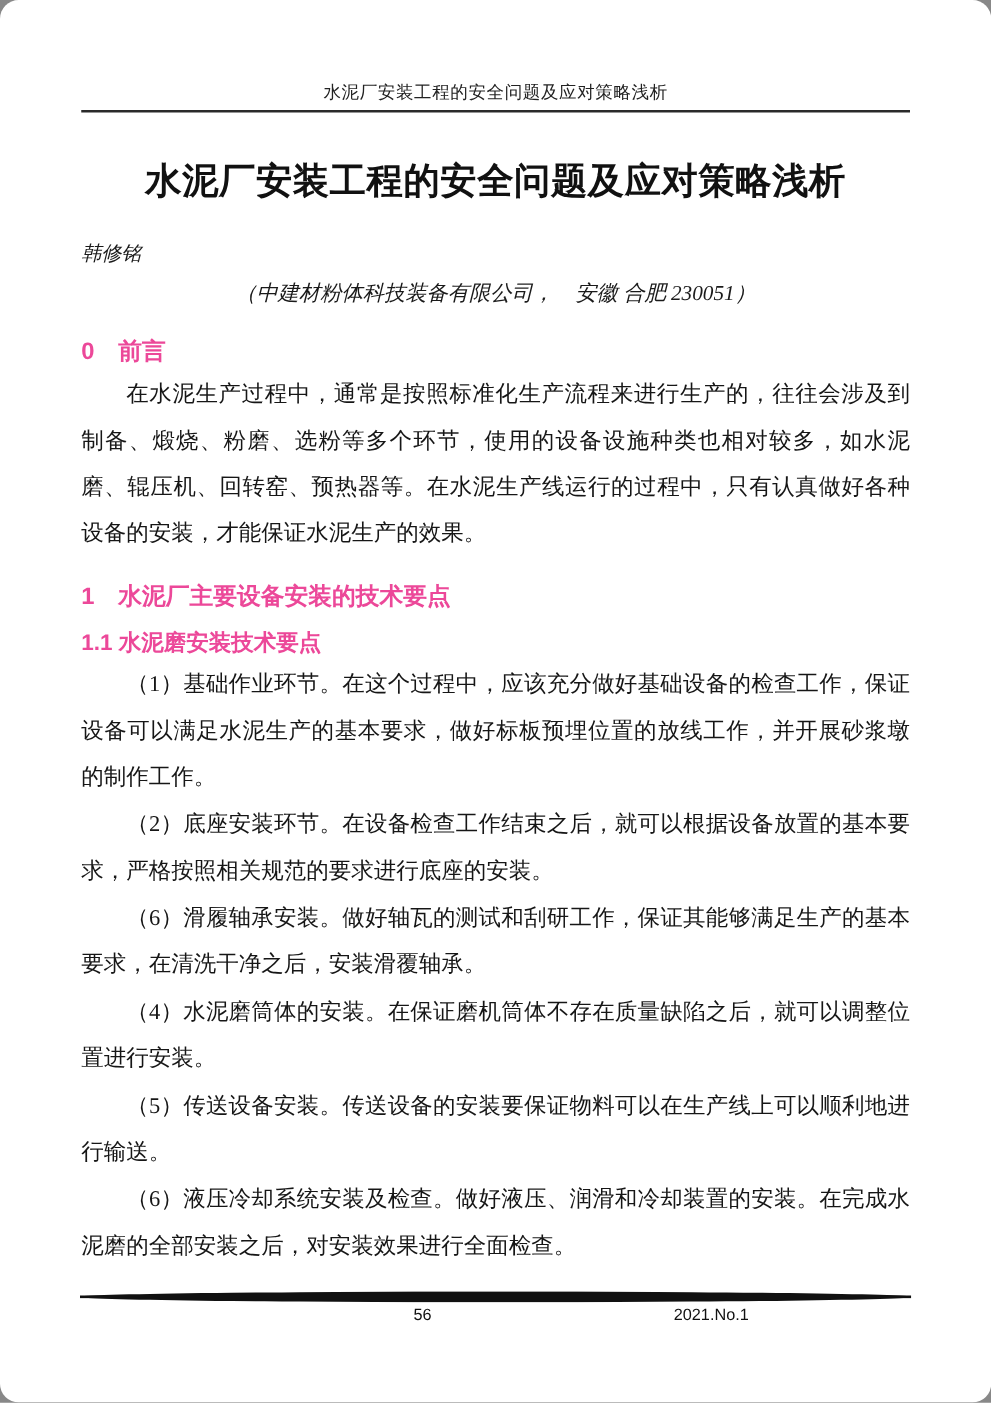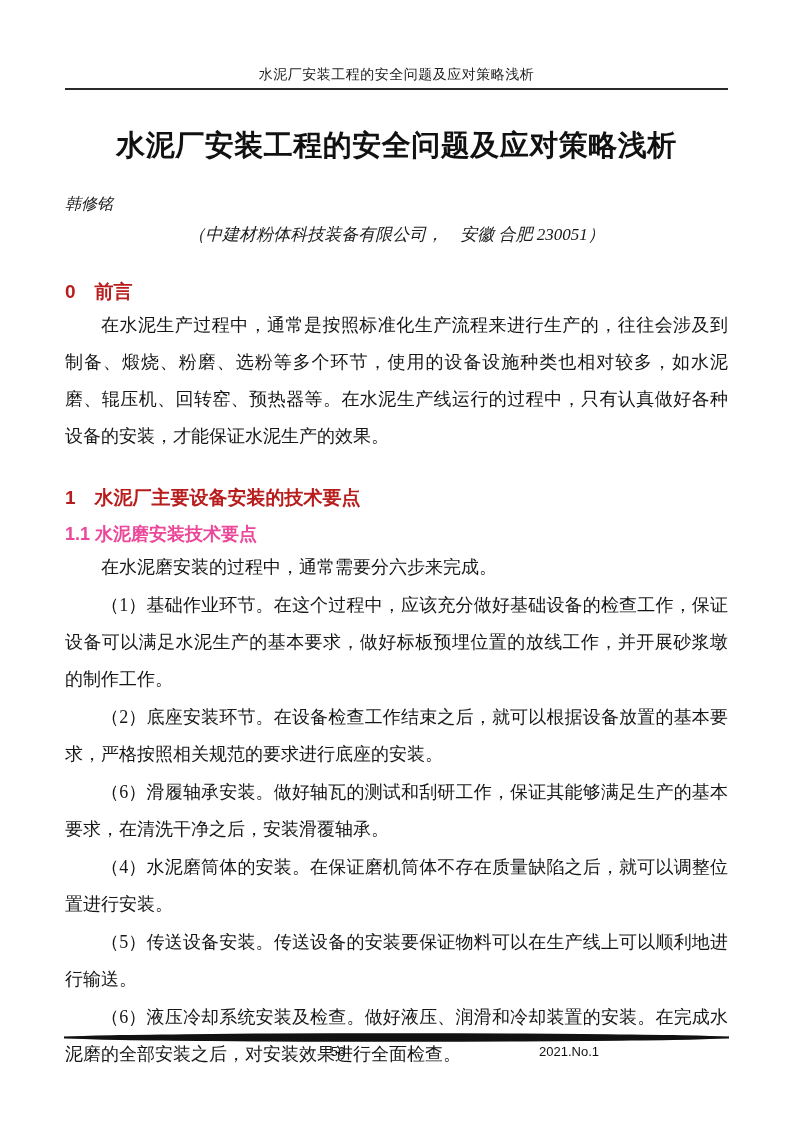--- a/index.html
+++ b/index.html
@@ -6,20 +6,21 @@
   html, body { background: #888; }
   .page {
     position: relative;
     width: 793px;
     height: 1122px;
     margin: 0 auto;
     background: #ffffff;
     overflow: hidden;
     font-family: "Liberation Serif", "DejaVu Serif", serif;
     color: #1a1a1a;
+    border-radius: 15px;
   }
   .content {
     padding: 0 65px;
   }
   .running-header {
     margin-top: 64px;
     text-align: center;
     font-size: 14px;
     line-height: 22px;
     letter-spacing: 0.5px;
@@ -52,22 +53,22 @@
     text-align: center;
     font-size: 17px;
     line-height: 28px;
     font-style: italic;
   }
   .h-level1 {
     font-family: "Liberation Sans", "DejaVu Sans", sans-serif;
     font-weight: 700;
     font-size: 19px;
     line-height: 28px;
-    margin-top: 29px;
-    color: #b91c1c;
+    margin-top: 19px;
+    color: #ec4899;
   }
   .h-level2 {
     font-family: "Liberation Sans", "DejaVu Sans", sans-serif;
     font-weight: 700;
     font-size: 18px;
     line-height: 28px;
     margin-top: 8px;
     color: #ec4899;
   }
   .para {
@@ -126,21 +127,20 @@
 
     <div class="author">韩修铭</div>
     <div class="affiliation">（中建材粉体科技装备有限公司，　安徽 合肥 230051）</div>
 
     <h2 class="h-level1">0　前言</h2>
     <p class="para">在水泥生产过程中，通常是按照标准化生产流程来进行生产的，往往会涉及到制备、煅烧、粉磨、选粉等多个环节，使用的设备设施种类也相对较多，如水泥磨、辊压机、回转窑、预热器等。在水泥生产线运行的过程中，只有认真做好各种设备的安装，才能保证水泥生产的效果。</p>
 
     <h2 class="h-level1">1　水泥厂主要设备安装的技术要点</h2>
 
     <h3 class="h-level2">1.1 水泥磨安装技术要点</h3>
-    <p class="para">在水泥磨安装的过程中，通常需要分六步来完成。</p>
 
     <p class="para">（1）基础作业环节。在这个过程中，应该充分做好基础设备的检查工作，保证设备可以满足水泥生产的基本要求，做好标板预埋位置的放线工作，并开展砂浆墩的制作工作。</p>
     <p class="para">（2）底座安装环节。在设备检查工作结束之后，就可以根据设备放置的基本要求，严格按照相关规范的要求进行底座的安装。</p>
     <p class="para">（6）滑履轴承安装。做好轴瓦的测试和刮研工作，保证其能够满足生产的基本要求，在清洗干净之后，安装滑覆轴承。</p>
     <p class="para">（4）水泥磨筒体的安装。在保证磨机筒体不存在质量缺陷之后，就可以调整位置进行安装。</p>
     <p class="para">（5）传送设备安装。传送设备的安装要保证物料可以在生产线上可以顺利地进行输送。</p>
     <p class="para">（6）液压冷却系统安装及检查。做好液压、润滑和冷却装置的安装。在完成水泥磨的全部安装之后，对安装效果进行全面检查。</p>
 
   </div>
 

